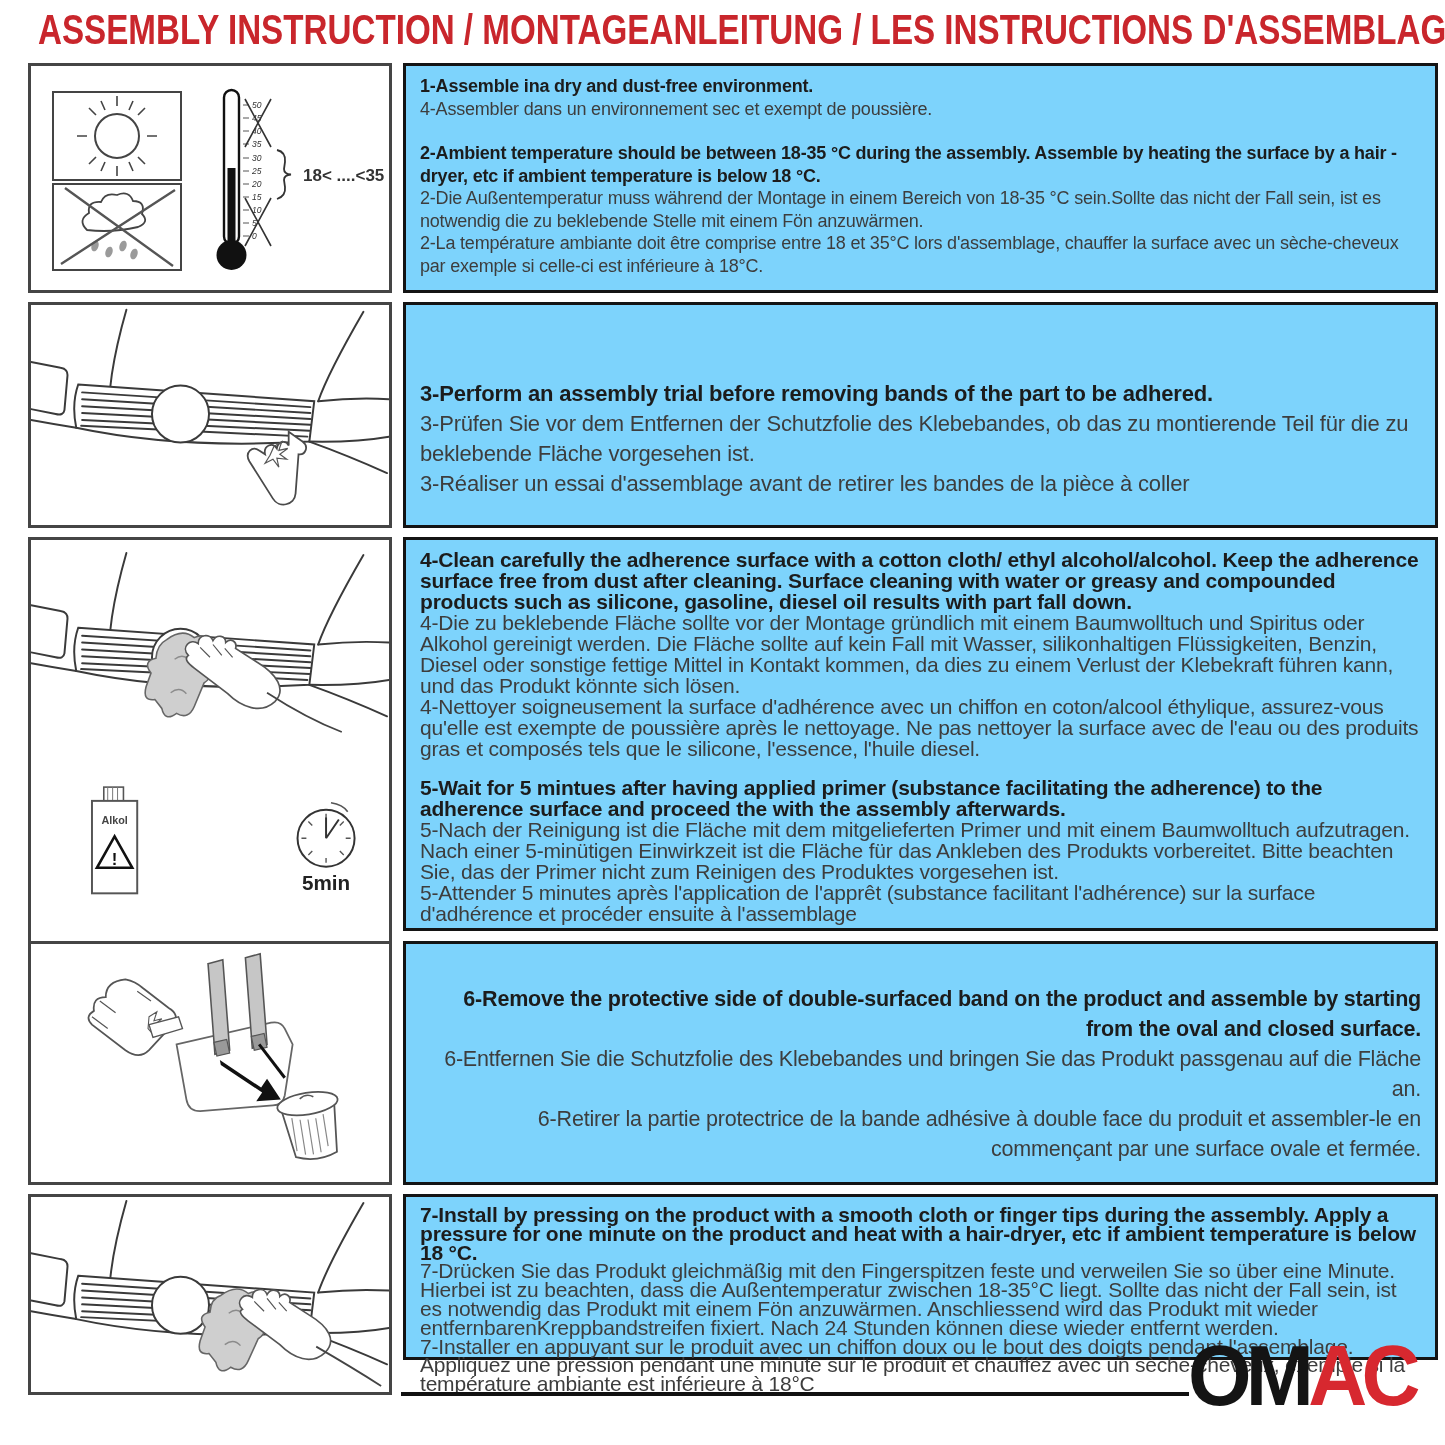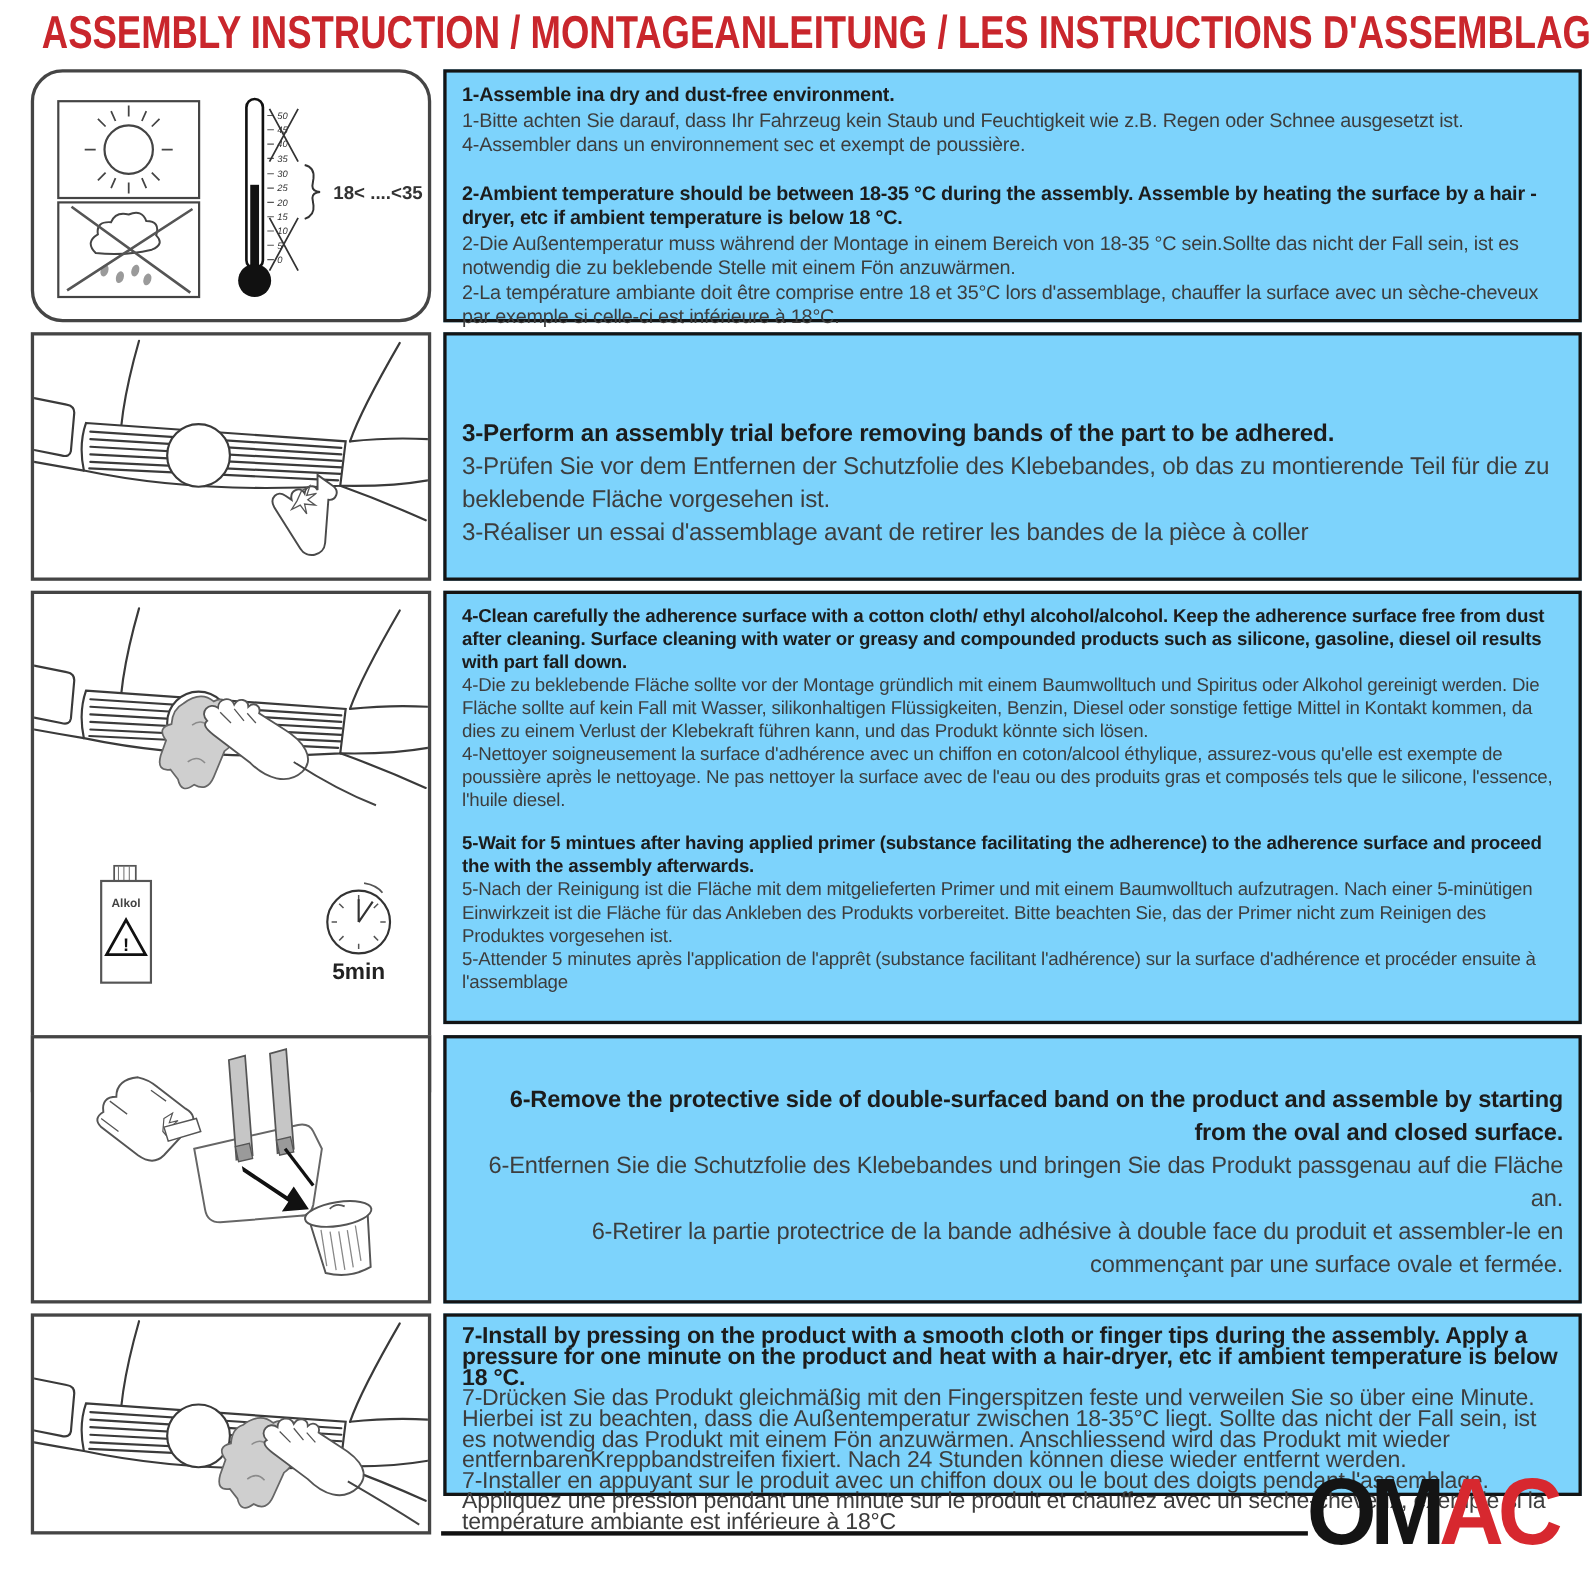--- a/index.html
+++ b/index.html
@@ -21,21 +21,21 @@
     background:#7dd3fc;box-sizing:border-box;padding:9px 14px;color:#3d3d3d;
   }
   .rightbox p{margin:0;letter-spacing:-0.2px;}
   .en{font-weight:bold;color:#1c1c1c;}
   .de,.fr{font-weight:normal;color:#3d3d3d;}
   .gap{margin-top:22px !important;}
   .gap-s{margin-top:18px !important;}
   .fs-r1 p{font-size:18px;line-height:22.5px;}
   .fs-r2{padding-top:74px;}
   .fs-r2 p{font-size:22px;line-height:30px;}
-  .fs-r3 p{font-size:17px;line-height:21px;}
+  .fs-r3 p{font-size:21px;line-height:21px;}
   .fs-r4{padding-top:40px;}
   .fs-r4 p{font-size:21.5px;line-height:30px;}
   .fs-r5 p{font-size:21px;line-height:18.8px;}
   .footer-line{
     position:absolute;left:401px;top:1392px;width:788px;height:4px;background:#111;
   }
   .logo{
     position:absolute;left:1188px;top:1332px;width:257px;
     font-size:86px;font-weight:900;letter-spacing:-6px;white-space:nowrap;
     transform:scaleX(0.95);transform-origin:left top;line-height:1.0;
@@ -65,21 +65,21 @@
       <path d="M292,97 Q330,93 364,95"></path>
       <path d="M283,138 Q330,139 364,133"></path>
       <path d="M283,138 Q322,152 362,170"></path>
       <path d="M0,116 Q22,120 46,124"></path>
     </g>
   </defs>
 </svg>
 
 <h1 class="page-title">ASSEMBLY INSTRUCTION / MONTAGEANLEITUNG / LES INSTRUCTIONS D'ASSEMBLAGE</h1>
 
-<div class="leftbox" style="top:63px;height:230px;border-radius:29px;">
+<div class="leftbox" style="top:63px;height:230px;">
   <svg width="358" height="224" viewBox="0 0 358 224">
     <rect x="22" y="26" width="128" height="88" fill="none" stroke="#444" stroke-width="2"></rect>
     <g stroke="#444" stroke-width="2" fill="none">
       <circle cx="86" cy="70" r="22"></circle>
       <path d="M86,40 V30 M86,100 V110 M56,70 H46 M116,70 H126 M65,49 L58,42 M107,49 L114,42 M65,91 L58,98 M107,91 L114,98 M74,44 L70,35 M98,44 L102,35 M74,96 L70,105 M98,96 L102,105" stroke-width="1.6"></path>
     </g>
     <rect x="22" y="118" width="128" height="86" fill="none" stroke="#444" stroke-width="2"></rect>
     <g>
       <path d="M56,164 q-10,-10 2,-17 q-2,-12 12,-11 q4,-10 16,-7 q12,-5 16,6 q13,0 9,13 q8,8 -4,13 q-26,6 -51,3 z" stroke="#444" stroke-width="1.8" fill="none"></path>
       <ellipse cx="64" cy="180" rx="3.5" ry="5.5" transform="rotate(18 64 180)" fill="#9a9a9a"></ellipse>
@@ -111,21 +111,20 @@
       <path d="M214,33 L240,81 M240,33 L214,81" stroke="#333" stroke-width="1.6" fill="none"></path>
       <path d="M214,132 L240,180 M240,132 L214,180" stroke="#333" stroke-width="1.6" fill="none"></path>
       <path d="M246,84 Q255,86 254,96 L253,103 Q253,108 260,108.5 Q253,109 253,114 L254,121 Q255,130 246,133" stroke="#333" stroke-width="1.8" fill="none"></path>
       <text x="272" y="115" font-size="17" font-weight="600" fill="#333">18&lt; ....&lt;35 C</text>
     </g>
   </svg>
 </div>
 
 <div class="rightbox fs-r1" style="top:63px;height:230px;">
   <p class="en">1-Assemble ina dry and dust-free environment.</p>
-  <p class="de">1-Bitte achten Sie darauf, dass Ihr Fahrzeug kein Staub und Feuchtigkeit wie z.B. Regen oder Schnee ausgesetzt ist.</p>
   <p class="fr">4-Assembler dans un environnement sec et exempt de poussière.</p>
   <p class="en gap">2-Ambient temperature should be between 18-35 °C  during the assembly. Assemble by heating the surface by a hair -dryer, etc if ambient temperature is below 18 °C.</p>
   <p class="de">2-Die Außentemperatur muss während der Montage in einem Bereich von 18-35 °C  sein.Sollte das nicht der Fall sein, ist es notwendig die zu beklebende Stelle mit einem Fön anzuwärmen.</p>
   <p class="fr">2-La température ambiante doit être comprise entre 18 et 35°C lors d'assemblage, chauffer la surface avec un sèche-cheveux par exemple si celle-ci est inférieure à 18°C.</p>
 </div>
 
 <div class="leftbox" style="top:302px;height:226px;">
   <svg width="358" height="220" viewBox="0 0 364 222">
     <use href="#car-art"></use>
     <g>

